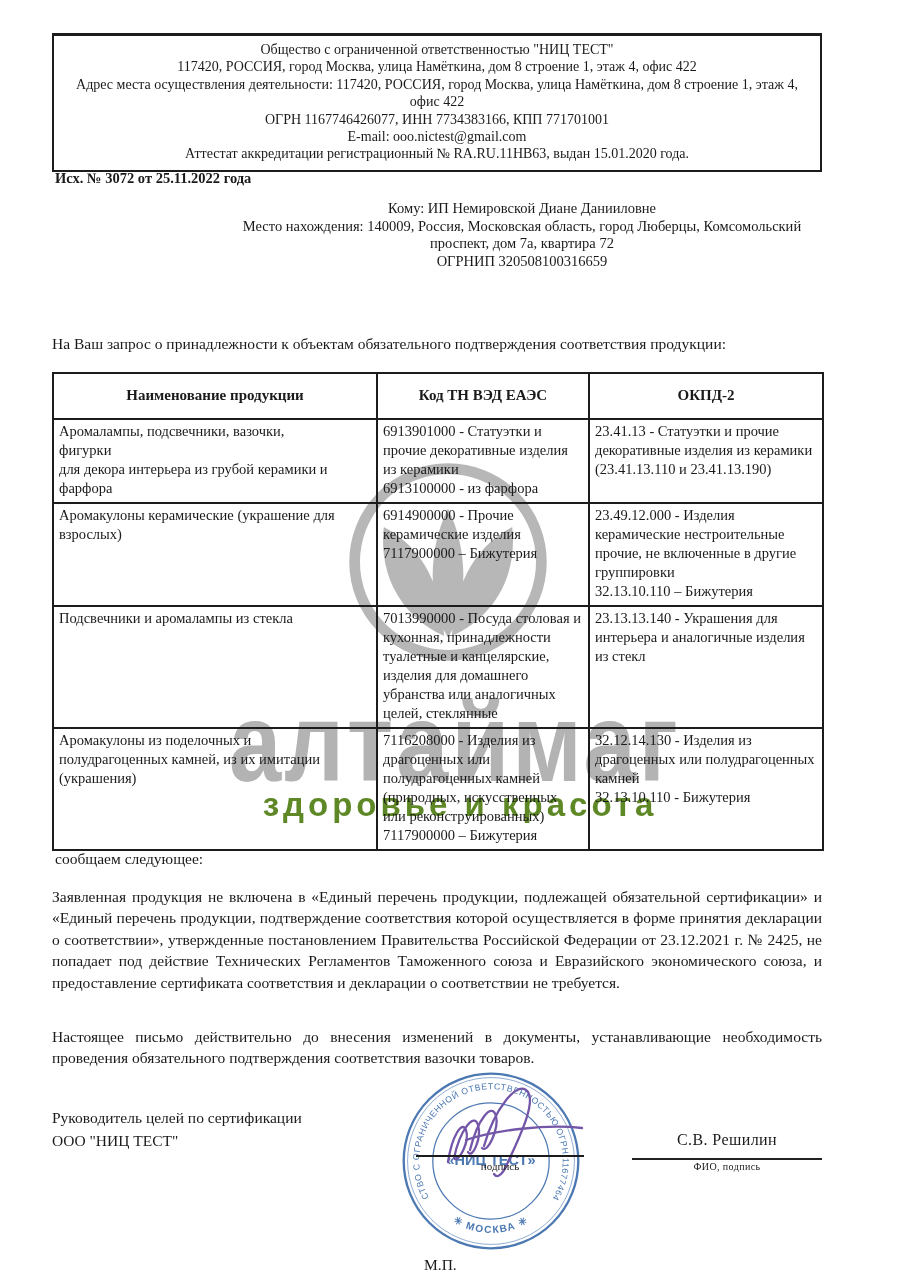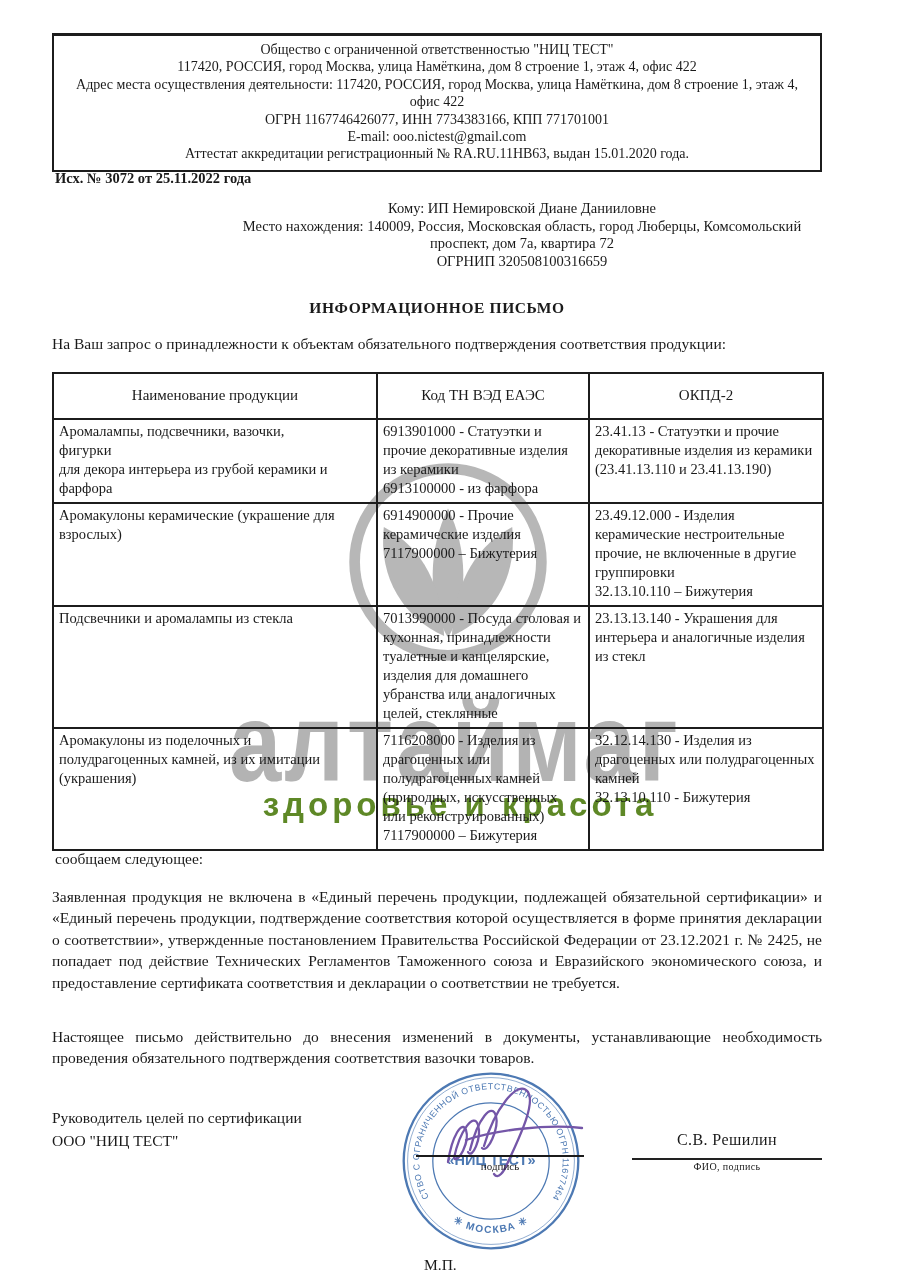--- a/index.html
+++ b/index.html
@@ -40,21 +40,21 @@
   
   table.codes{
     position:absolute;left:52px;top:372px;width:770px;
     border-collapse:collapse;table-layout:fixed;
     font-size:14.5px;line-height:19px;
   }
   table.codes th,table.codes td{
     border:2px solid #1c1c1c;vertical-align:top;
     padding:2px 5px 4px;white-space:pre-line;
   }
-  table.codes th{font-weight:normal;font-size:15px;height:38px;
+  table.codes th{font-weight:bold;font-size:15px;height:38px;
     vertical-align:middle;white-space:normal;}
   .leadin{left:55px;top:850px;font-size:15.5px;}
   .para{left:52px;top:886px;width:770px;font-size:15.5px;
     line-height:21.4px;text-align:justify;}
   .para2{top:1026px;}
   .sig-left{left:52px;top:1106px;font-size:15.5px;line-height:23px;}
   
   .stamp-svg{left:394px;top:1064px;width:194px;height:194px;}
   .stamp-center{
     left:394px;top:1152px;width:194px;text-align:center;
@@ -100,21 +100,20 @@
 
     <div class="ref abs">Исх. № 3072 от 25.11.2022 года</div>
 
     <div class="recipient abs">
       <div>Кому: ИП Немировской Диане Данииловне</div>
       <div>Место нахождения: 140009, Россия, Московская область, город Люберцы, Комсомольский</div>
       <div>проспект, дом 7а, квартира 72</div>
       <div>ОГРНИП 320508100316659</div>
     </div>
 
-    <div class="title abs">ИНФОРМАЦИОННОЕ ПИСЬМО</div>
     <div class="intro abs">На Ваш запрос о принадлежности к объектам обязательного подтверждения соответствия продукции:</div>
 
     <table class="codes">
       <colgroup>
           <col style="width:324px">
           <col style="width:212px">
           <col style="width:234px">
         </colgroup>
       <tbody>
           <tr>

